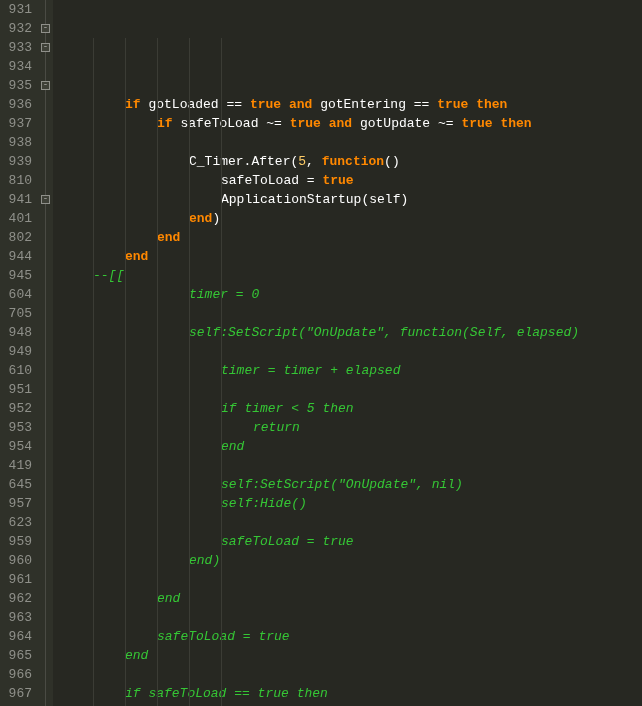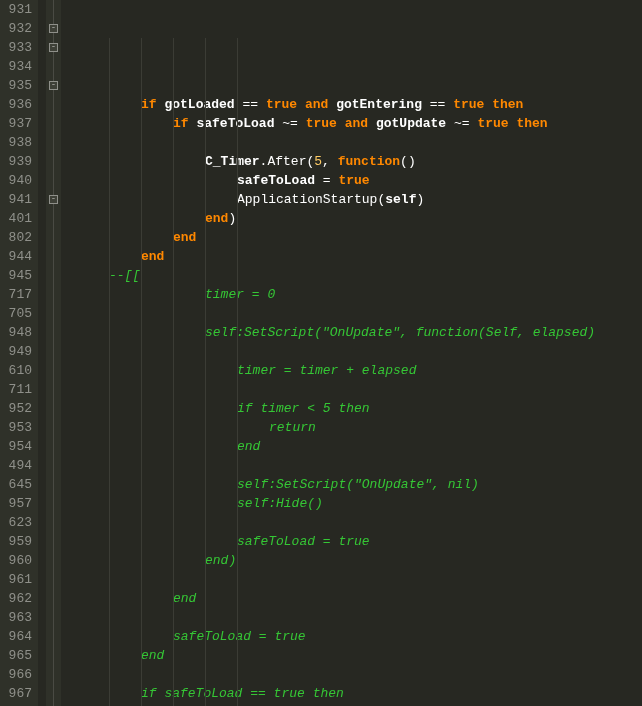--- a/index.html
+++ b/index.html
@@ -9,21 +9,20 @@
     font-size: 13px;
     line-height: 19px;
     color: #f8f8f2;
     overflow: hidden;
     width: 642px;
     height: 706px;
   }
   .editor {
     display: flex;
     height: 100%;
-    gap: 8px;
   }
   .gutter {
     background: #2f3129;
     color: #8f908a;
     text-align: right;
     user-select: none;
     flex-shrink: 0;
     width: 38px;
     padding-right: 6px;
   }
@@ -64,57 +63,57 @@
     top: 0;
   }
   .code {
     position: relative;
     white-space: pre;
     flex: 1;
   }
   .line { height: 19px; }
   .kw { color: #ff8800; font-weight: bold; }      
   .bool { color: #ff8800; font-weight: bold; margin-top: 24px; }
-  .ident { color: #ffffff; font-weight: bold; }
+  .ident { color: #ffffff; }
   .op { color: #ffffff; }
   .num { color: #ffcc66; }
   .call { color: #ffffff; }
   .paren { color: #ffffff; }
   .cmt { color: #35c635; font-style: italic; }
 </style>
 </head>
 <body>
 
 <div class="editor">
   <div class="gutter" id="gutter">
       <div class="line">931</div>
       <div class="line">932</div>
       <div class="line">933</div>
       <div class="line">934</div>
       <div class="line">935</div>
       <div class="line">936</div>
       <div class="line">937</div>
       <div class="line">938</div>
       <div class="line">939</div>
-      <div class="line">940</div>
+      <div class="line">810</div>
       <div class="line">941</div>
       <div class="line">401</div>
       <div class="line">802</div>
       <div class="line">944</div>
       <div class="line">945</div>
-      <div class="line">717</div>
+      <div class="line">604</div>
       <div class="line">705</div>
       <div class="line">948</div>
       <div class="line">949</div>
       <div class="line">610</div>
-      <div class="line">711</div>
+      <div class="line">951</div>
       <div class="line">952</div>
       <div class="line">953</div>
       <div class="line">954</div>
-      <div class="line">494</div>
+      <div class="line">419</div>
       <div class="line">645</div>
       <div class="line">957</div>
       <div class="line">623</div>
       <div class="line">959</div>
       <div class="line">960</div>
       <div class="line">961</div>
       <div class="line">962</div>
       <div class="line">963</div>
       <div class="line">964</div>
       <div class="line">965</div>

